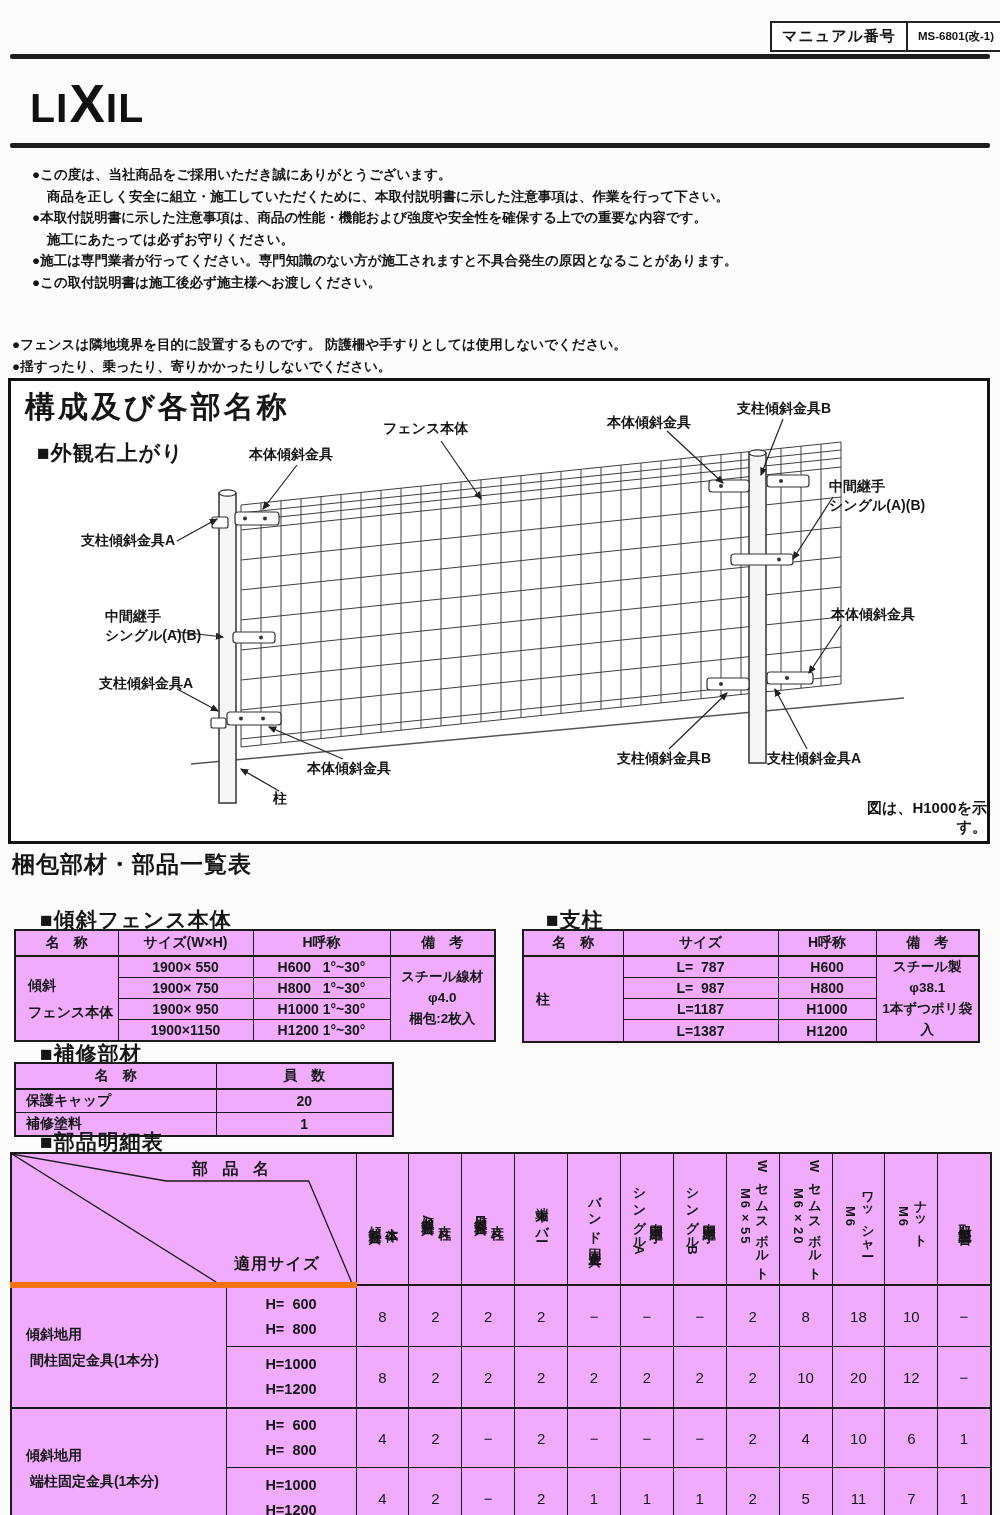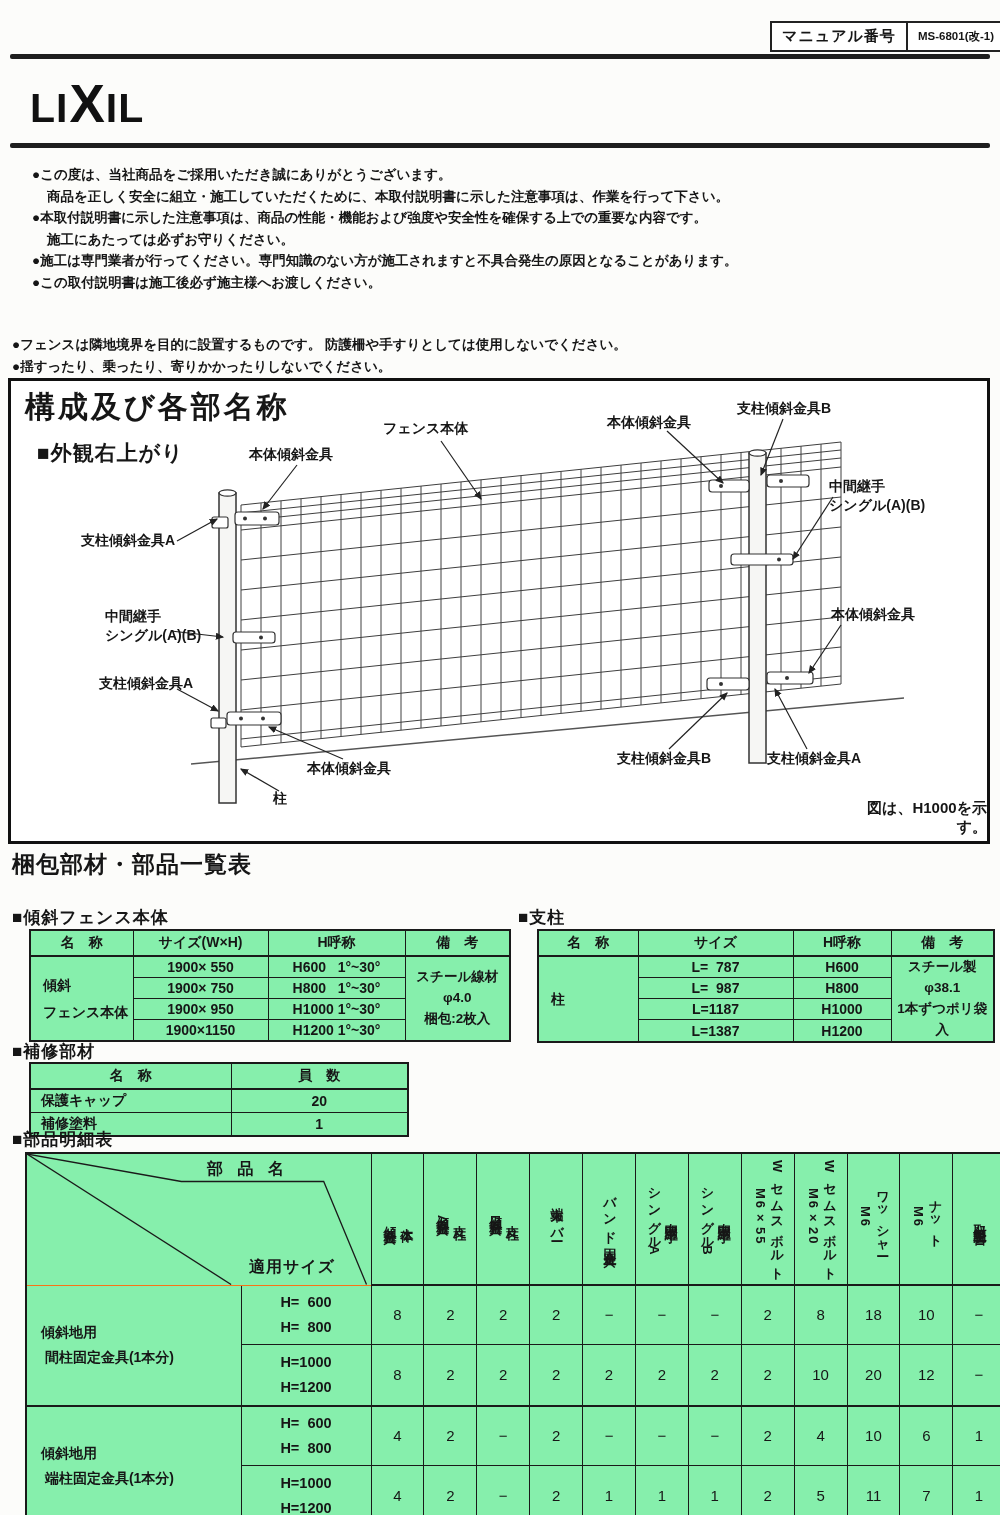--- a/index.html
+++ b/index.html
@@ -42,42 +42,42 @@
   .lb-pillar{left:262px; top:408px;}
   .lb-topright{left:596px; top:32px;}
   .lb-b-top{left:726px; top:18px;}
   .lb-joint-right{left:818px; top:96px;}
   .lb-right-lower{left:820px; top:224px;}
   .lb-b-bottom{left:606px; top:368px;}
   .lb-a-botright{left:756px; top:368px;}
   
   .sec-heading{position:absolute; left:12px; top:849px; font-size:23px; font-weight:700; letter-spacing:1px;}
   .sec-note{position:absolute; left:12px; top:887px; font-size:12.5px; font-weight:600; white-space:nowrap;}
-  .tbl-label{position:absolute; font-size:17px; font-weight:700; letter-spacing:1px;}
+  .tbl-label{position:absolute; font-size:21px; font-weight:700; letter-spacing:1px;margin-left:28px;}
   .lbl-fence{left:12px; top:906px;} .lbl-post{left:518px; top:906px;}
   .lbl-repair{left:12px; top:1040px;} .lbl-parts{left:12px; top:1128px;}
   
-  table{border-collapse:collapse; table-layout:fixed; background:#86efac;margin-left:15px;}
+  table{border-collapse:collapse; table-layout:fixed; background:#f0abfc;}
   .t-small{position:absolute; border:2.5px solid #1a1a1a;}
   .t-small th,.t-small td{border:1.2px solid #1a1a1a; font-size:14px; padding:0 4px; overflow:hidden;}
   .t-small th{font-weight:700; height:24px; border-bottom:2px solid #1a1a1a; text-align:center;}
   .t-small td{height:20px; text-align:center; font-weight:600;}
   .t-fence{left:14px; top:929px; width:480px;}
   .t-post{left:522px; top:929px; width:456px;}
   .t-repair{left:14px; top:1062px; width:378px;}
   .t-repair td{height:22px;}
   td.name-cell{text-align:left; padding-left:12px; white-space:pre-line; line-height:1.9;}
   td.remark-cell{white-space:pre-line; line-height:1.55; font-size:13.5px;}
   td.left-cell{text-align:left; padding-left:10px;}
   
   .t-parts{position:absolute; left:10px; top:1152px; width:980px; border:2.5px solid #1a1a1a;}
   .t-parts th,.t-parts td{border:1.3px solid #1a1a1a; overflow:hidden;}
   .t-parts th{height:128px; vertical-align:middle; text-align:center; border-bottom:2px solid #1a1a1a;}
   .vh{display:inline-block; writing-mode:vertical-rl; text-orientation:mixed; white-space:pre-line; font-size:13px; font-weight:600; letter-spacing:2px; line-height:1.3;}
-  td.corner{position:relative; padding:12px; border-bottom:1px solid #f97316;}
+  td.corner{position:relative; padding:12px; border-bottom:6px solid #f97316;}
   .corner-svg{position:absolute; left:0; top:0; width:100%; height:100%;}
   .corner-top{position:absolute; left:180px; top:5px; font-size:16px; font-weight:700; letter-spacing:5px;}
   .corner-bottom{position:absolute; left:222px; bottom:7px; font-size:16px; font-weight:700; letter-spacing:1px;}
   .t-parts td.pname{white-space:pre-line; text-align:left; padding-left:14px; font-size:14px; font-weight:600; line-height:1.8;}
   .t-parts td.psize{white-space:pre-line; text-align:center; font-size:14.5px; font-weight:600; line-height:1.7; height:56px;}
   .t-parts td.pval{text-align:center; font-size:15px; font-weight:500;}
   .t-parts tr.group-start td{border-top:2.2px solid #1a1a1a;}
 </style>
 </head>
 <body>

